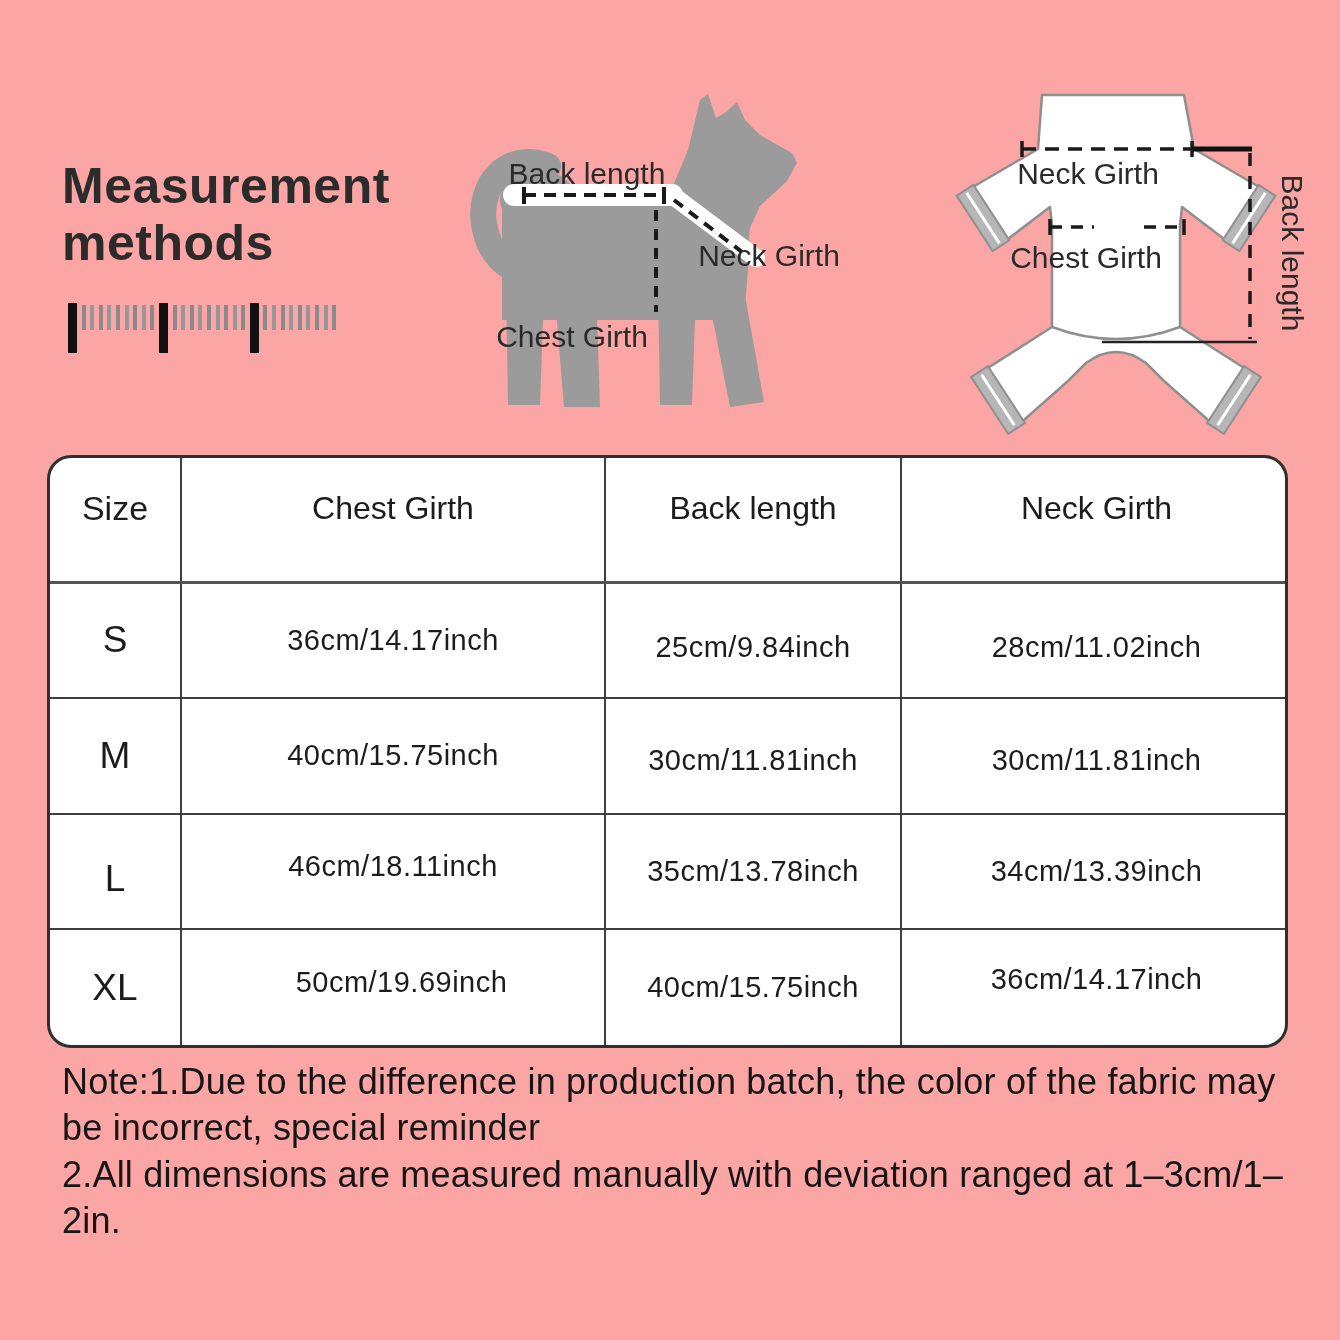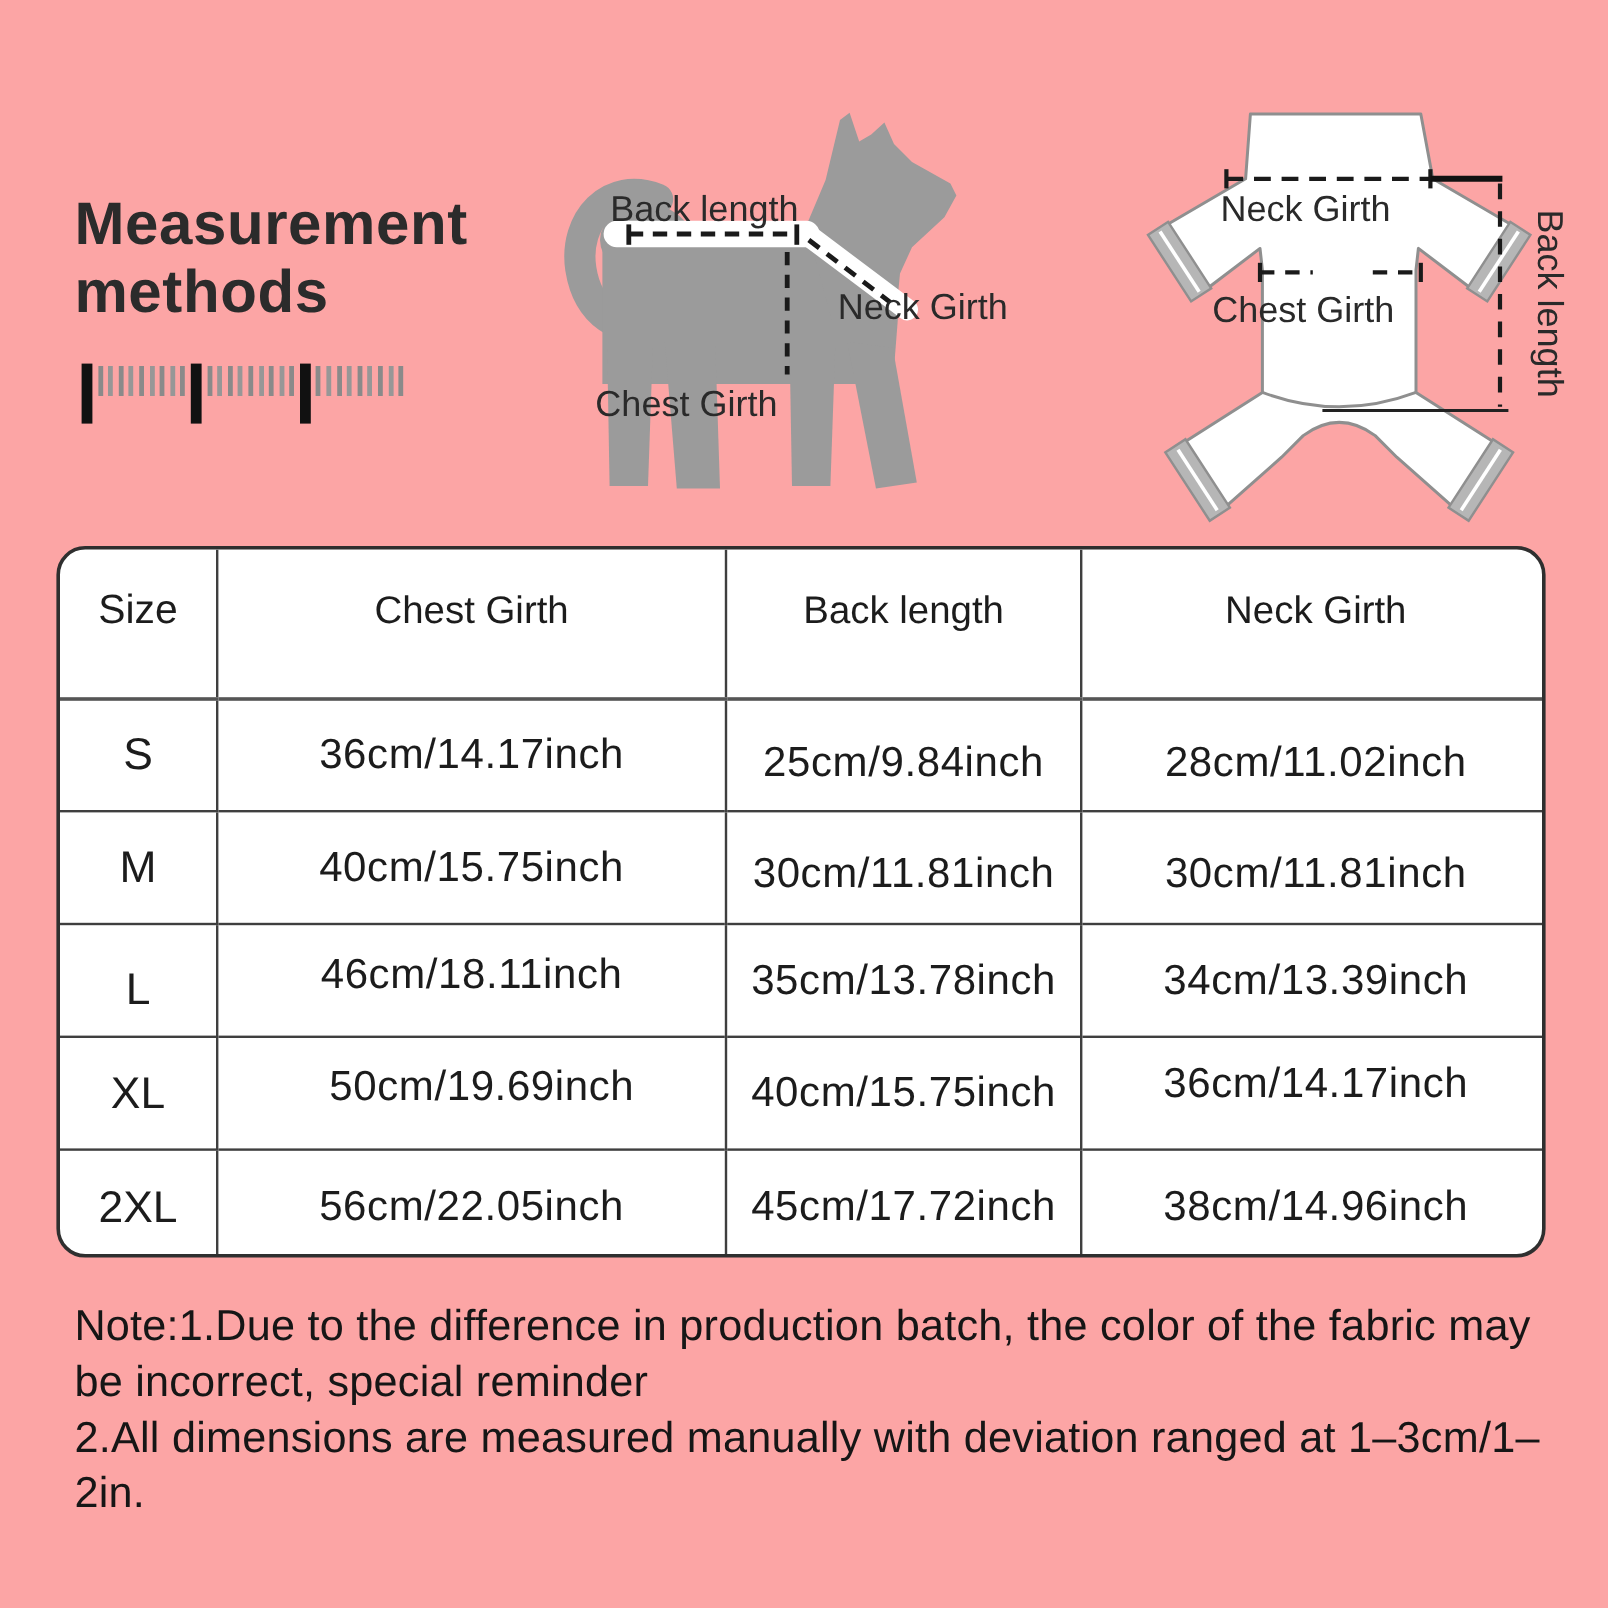--- a/index.html
+++ b/index.html
@@ -42,36 +42,36 @@
   .size-table col.c2{width:296px}
   .size-table col.c3{width:390px}
   .size-table th,.size-table td{
     text-align:center;vertical-align:middle;font-weight:normal;color:#1c1c1c;
     border-left:2px solid #3f3f3f;
     margin-left:42px;
   }
   .size-table th:first-child,.size-table td:first-child{border-left:none;}
   .size-table thead th{height:124px;font-size:32px;padding-bottom:22px;border-bottom:3px solid #555;}
   .size-table thead th:first-child{font-size:34px;}
-  .size-table tbody td{font-size:35px;border-top:2px solid #3f3f3f;height:94px;letter-spacing:0.5px;}
+  .size-table tbody td{font-size:29px;border-top:2px solid #3f3f3f;height:94px;letter-spacing:0.5px;}
   .size-table tbody tr:first-child td{border-top:none;}
   .size-table tbody td:first-child{font-size:37px;letter-spacing:0;}
   
   .size-table tbody tr.r0 td:nth-child(3),
   .size-table tbody tr.r0 td:nth-child(4){padding-top:14px;}
   .size-table tbody tr.r1 td:nth-child(3),
   .size-table tbody tr.r1 td:nth-child(4){padding-top:10px;}
   .size-table tbody tr.r2 td:nth-child(1){padding-top:16px;}
   .size-table tbody tr.r2 td:nth-child(2){padding-bottom:10px;}
   .size-table tbody tr.r2 td:nth-child(4){}
   .size-table tbody tr.r3 td:nth-child(2){padding-bottom:10px;padding-left:17px;}
   .size-table tbody tr.r3 td:nth-child(4){padding-bottom:16px;}
 
   
-  .note{position:absolute;left:62px;top:1082px;width:1248px;font-size:36px;line-height:1.29;color:#161616;letter-spacing:0.2px;}
+  .note{position:absolute;left:62px;top:1059px;width:1248px;font-size:36px;line-height:1.29;color:#161616;letter-spacing:0.2px;}
   .note p{margin:0;}
 </style>
 </head>
 <body>
 
 <div class="page">
 
   <div class="title">Measurement methods</div>
 
   <div class="ruler">
@@ -212,26 +212,20 @@
           <td>46cm/18.11inch</td>
           <td>35cm/13.78inch</td>
           <td>34cm/13.39inch</td>
         </tr>
         <tr class="r3">
           <td>XL</td>
           <td>50cm/19.69inch</td>
           <td>40cm/15.75inch</td>
           <td>36cm/14.17inch</td>
         </tr>
-        <tr class="r4">
-          <td>2XL</td>
-          <td>56cm/22.05inch</td>
-          <td>45cm/17.72inch</td>
-          <td>38cm/14.96inch</td>
-        </tr>
       </tbody>
     </table>
   </div>
 
   <div class="note">
     <p>Note:1.Due to the difference in production batch, the color of the fabric may be incorrect, special reminder</p>
     <p>2.All dimensions are measured manually with deviation ranged at 1–3cm/1–2in.</p>
   </div>
 
 </div>

